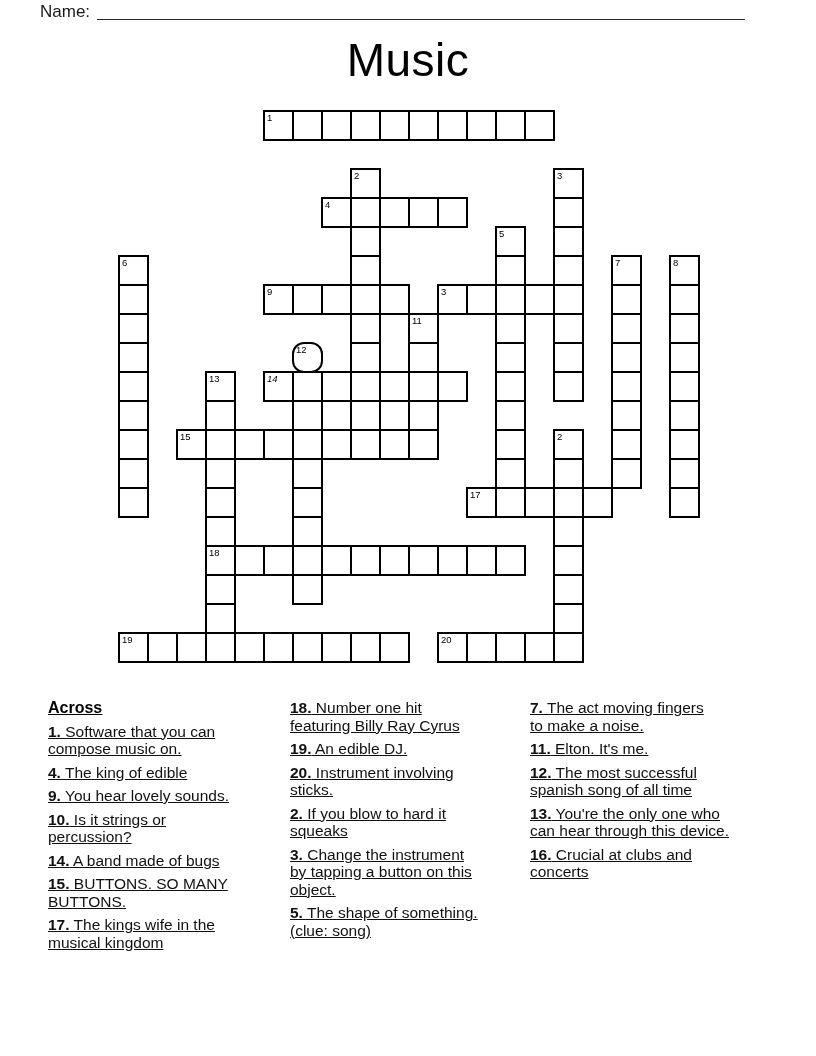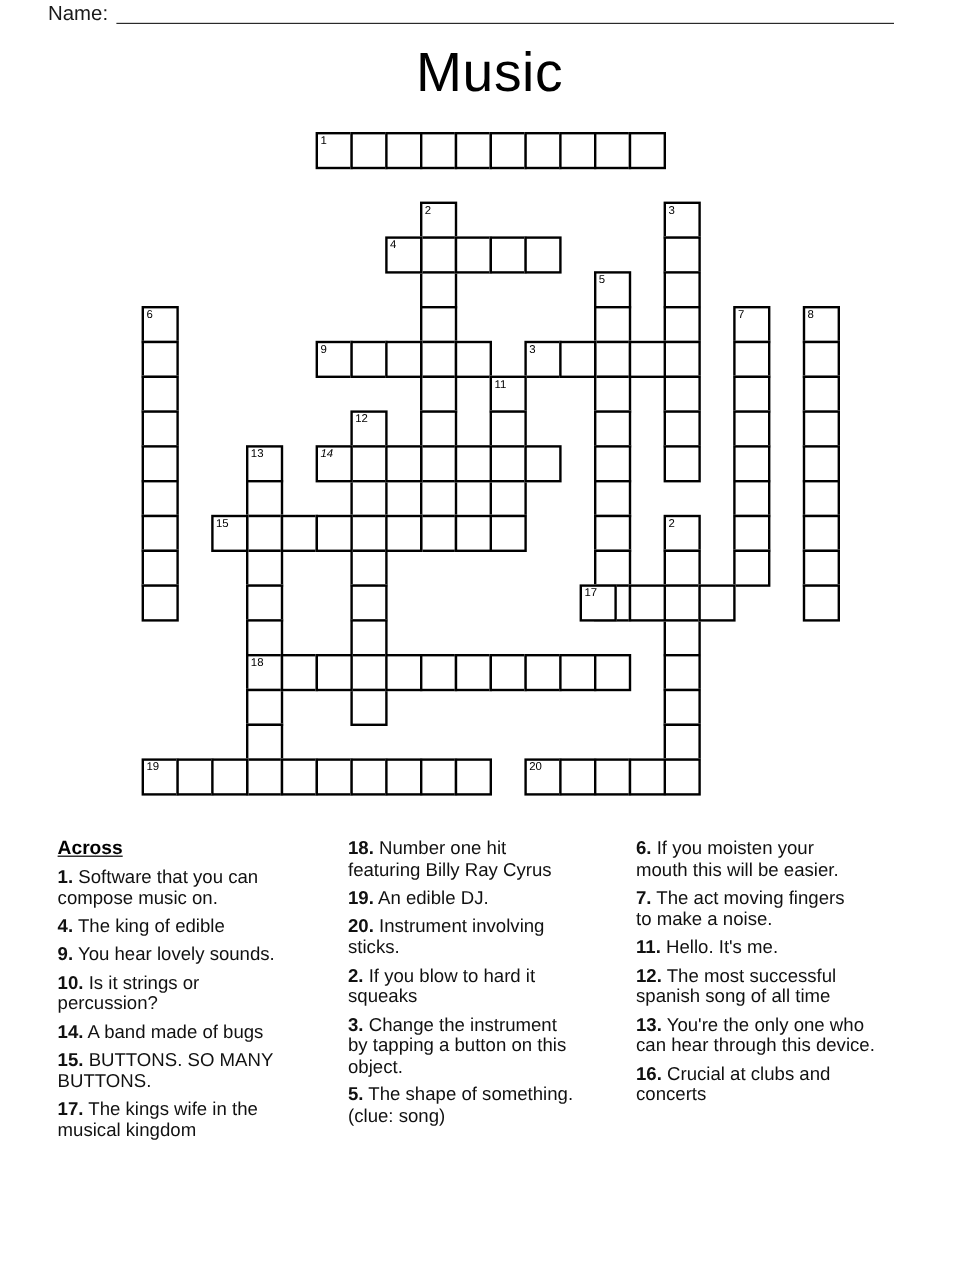--- a/index.html
+++ b/index.html
@@ -39,21 +39,21 @@
     border: 2px solid #000000;
     background: #ffffff;
   }
   .cell-num {
     position: absolute; top: 0px; left: 2px;
     font-size: 9.5px; line-height: 11px;
     color: #000000;
   }
 
   
-  .clues-col { position: absolute; top: 699px; font-size: 15.5px; line-height: 17.5px; }
+  .clues-col { position: absolute; top: 699px; font-size: 15.5px; line-height: 17.5px; text-decoration: underline; }
   #clues-col-1 { left: 48px;  width: 212px; }
   #clues-col-2 { left: 290px; width: 218px; }
   #clues-col-3 { left: 530px; width: 248px; }
   .clues-header {
     font-weight: bold;
     font-size: 16px;
     text-decoration: underline;
     margin-bottom: 6px;
     color: #000000;
   }
@@ -167,21 +167,21 @@
     </div>
     <div class="cell" style="left: 348px; top: 174px;"></div>
     <div class="cell" style="left: 406px; top: 174px;"></div>
     <div class="cell" style="left: 290px; top: 203px;">
       <span class="cell-num">11</span>
     </div>
     <div class="cell" style="left: 290px; top: 232px;"></div>
     <div class="cell" style="left: 290px; top: 261px;"></div>
     <div class="cell" style="left: 290px; top: 290px;"></div>
     <div class="cell" style="left: 290px; top: 319px;"></div>
-    <div class="cell" style="left: 174px; top: 232px;">
+    <div class="cell" style="left: 174px; top: 232px; border-radius: 12px;">
       <span class="cell-num">12</span>
     </div>
     <div class="cell" style="left: 174px; top: 261px;"></div>
     <div class="cell" style="left: 174px; top: 290px;"></div>
     <div class="cell" style="left: 174px; top: 319px;"></div>
     <div class="cell" style="left: 174px; top: 348px;"></div>
     <div class="cell" style="left: 174px; top: 377px;"></div>
     <div class="cell" style="left: 174px; top: 406px;"></div>
     <div class="cell" style="left: 174px; top: 435px;"></div>
     <div class="cell" style="left: 174px; top: 464px;"></div>
@@ -215,21 +215,21 @@
     <div class="cell" style="left: 435px; top: 319px;">
       <span class="cell-num">2</span>
     </div>
     <div class="cell" style="left: 435px; top: 348px;"></div>
     <div class="cell" style="left: 435px; top: 377px;"></div>
     <div class="cell" style="left: 435px; top: 406px;"></div>
     <div class="cell" style="left: 435px; top: 435px;"></div>
     <div class="cell" style="left: 435px; top: 464px;"></div>
     <div class="cell" style="left: 435px; top: 493px;"></div>
     <div class="cell" style="left: 435px; top: 522px;"></div>
-    <div class="cell" style="left: 365px; top: 377px;">
+    <div class="cell" style="left: 348px; top: 377px;">
       <span class="cell-num">17</span>
     </div>
     <div class="cell" style="left: 406px; top: 377px;"></div>
     <div class="cell" style="left: 464px; top: 377px;"></div>
     <div class="cell" style="left: 116px; top: 435px;"></div>
     <div class="cell" style="left: 145px; top: 435px;"></div>
     <div class="cell" style="left: 203px; top: 435px;"></div>
     <div class="cell" style="left: 232px; top: 435px;"></div>
     <div class="cell" style="left: 261px; top: 435px;"></div>
     <div class="cell" style="left: 290px; top: 435px;"></div>
@@ -277,24 +277,22 @@
 sticks.</span></div>
     <div class="clue"><span class="clue-num">2.</span><span class="clue-text"> If you blow to hard it
 squeaks</span></div>
     <div class="clue"><span class="clue-num">3.</span><span class="clue-text"> Change the instrument
 by tapping a button on this
 object.</span></div>
     <div class="clue"><span class="clue-num">5.</span><span class="clue-text"> The shape of something.
 (clue: song)</span></div>
   </div>
 <div class="clues-col" id="clues-col-3">
-    <div class="clue"><span class="clue-num">6.</span><span class="clue-text"> If you moisten your
-mouth this will be easier.</span></div>
     <div class="clue"><span class="clue-num">7.</span><span class="clue-text"> The act moving fingers
 to make a noise.</span></div>
-    <div class="clue"><span class="clue-num">11.</span><span class="clue-text"> Hello. It's me.</span></div>
+    <div class="clue"><span class="clue-num">11.</span><span class="clue-text"> Elton. It's me.</span></div>
     <div class="clue"><span class="clue-num">12.</span><span class="clue-text"> The most successful
 spanish song of all time</span></div>
     <div class="clue"><span class="clue-num">13.</span><span class="clue-text"> You're the only one who
 can hear through this device.</span></div>
     <div class="clue"><span class="clue-num">16.</span><span class="clue-text"> Crucial at clubs and
 concerts</span></div>
   </div>
 
 </body></html>

